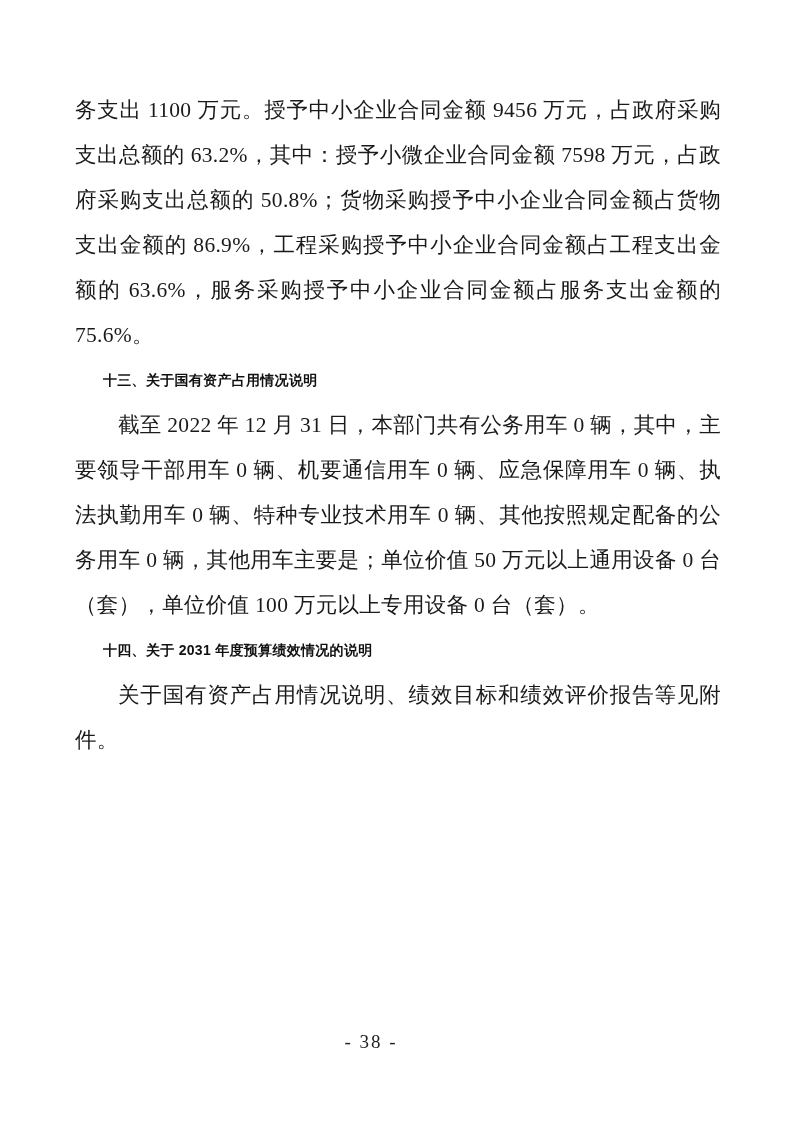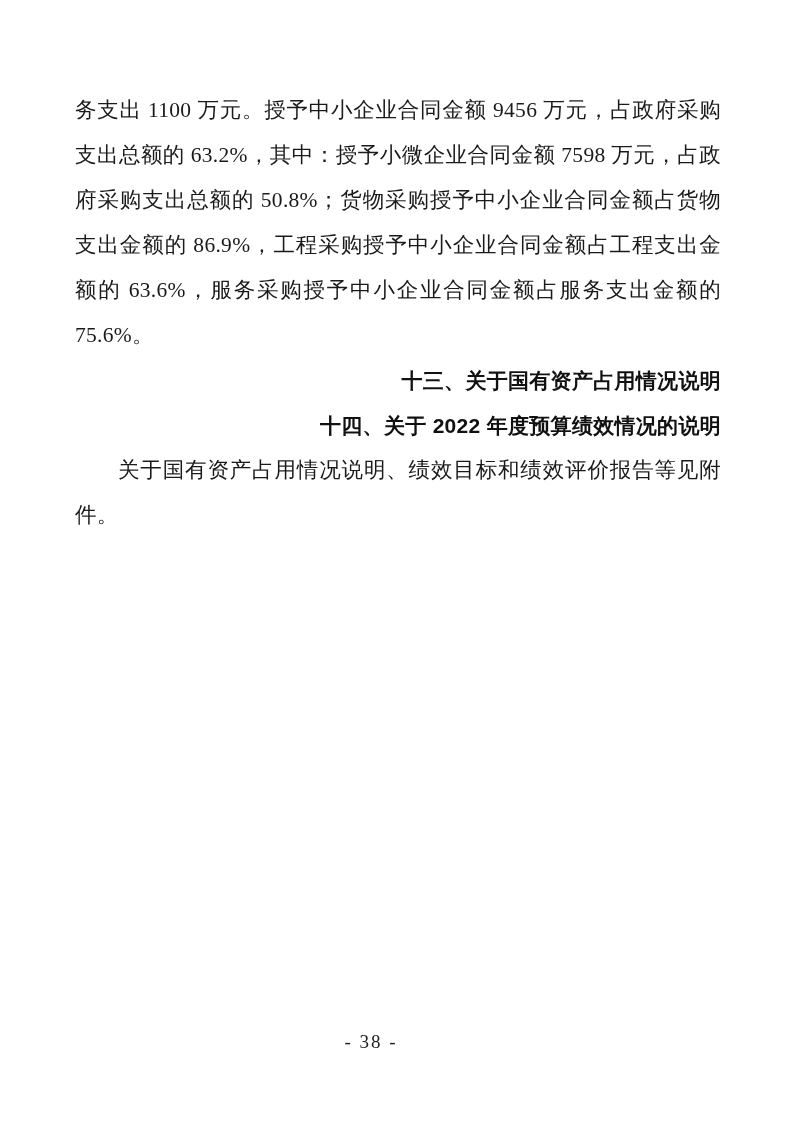--- a/index.html
+++ b/index.html
@@ -34,26 +34,25 @@
     color: #1a1a1a;
   }
 
   .indent {
     text-indent: 2em;
   }
 
   .heading {
     font-family: "Liberation Sans", "DejaVu Sans", sans-serif;
     font-weight: bold;
-    font-size: 21px;
+    font-size: 14px;
     line-height: 45px;
     text-indent: 2em;
     color: #111111;
     letter-spacing: 0.3px;
-    text-align: right;
   }
 
   .footer {
     position: absolute;
     top: 1032px;
     left: 0;
     width: 100%;
     text-align: center;
     font-size: 19px;
     line-height: 20px;
@@ -64,20 +63,21 @@
 </style>
 </head>
 <body>
 
 <div class="page">
   <div class="content">
     <p class="body-text">务支出 1100 万元。授予中小企业合同金额 9456 万元，占政府采购支出总额的 63.2%，其中：授予小微企业合同金额 7598 万元，占政府采购支出总额的 50.8%；货物采购授予中小企业合同金额占货物支出金额的 86.9%，工程采购授予中小企业合同金额占工程支出金额的 63.6%，服务采购授予中小企业合同金额占服务支出金额的 75.6%。</p>
 
     <h2 class="heading">十三、关于国有资产占用情况说明</h2>
 
+    <p class="body-text indent">截至 2022 年 12 月 31 日，本部门共有公务用车 0 辆，其中，主要领导干部用车 0 辆、机要通信用车 0 辆、应急保障用车 0 辆、执法执勤用车 0 辆、特种专业技术用车 0 辆、其他按照规定配备的公务用车 0 辆，其他用车主要是；单位价值 50 万元以上通用设备 0 台（套），单位价值 100 万元以上专用设备 0 台（套）。</p>
 
-    <h2 class="heading">十四、关于 2022 年度预算绩效情况的说明</h2>
+    <h2 class="heading">十四、关于 2031 年度预算绩效情况的说明</h2>
 
     <p class="body-text indent">关于国有资产占用情况说明、绩效目标和绩效评价报告等见附件。</p>
   </div>
 
   <div class="footer">- 38 -</div>
 </div>
 
 </body></html>

